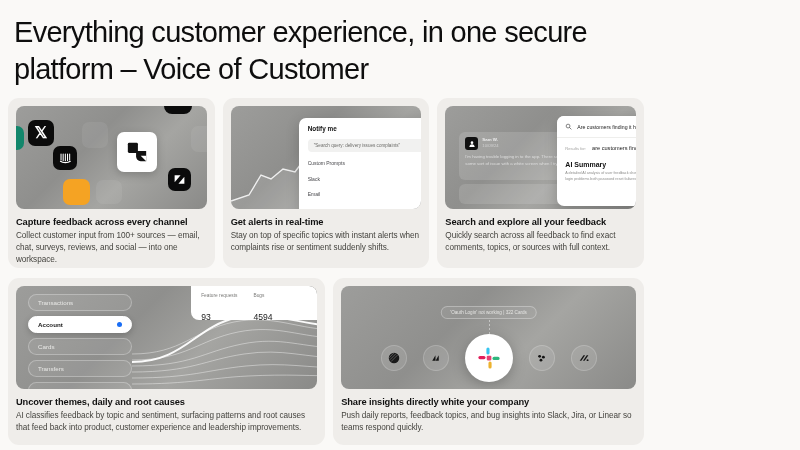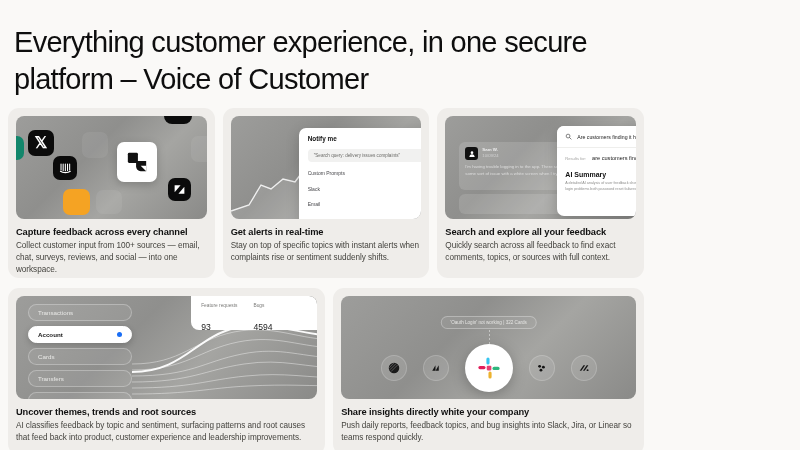--- a/index.html
+++ b/index.html
@@ -2,21 +2,21 @@
 <html><head>
 <meta charset="utf-8">
 <style>
   * { box-sizing: border-box; margin: 0; padding: 0; }
   html, body {
     width: 800px; height: 450px;
     background: #faf9f7;
     font-family: "Liberation Sans", sans-serif;
     overflow: hidden;
   }
-  .page { position: relative; width: 652px; height: 450px; padding: 16px 8px; }
+  .page { position: relative; width: 652px; height: 450px; padding: 6px 8px; }
 
   
   .headline {
     padding: 8px 0 0 6px;
     font-size: 29px;
     line-height: 1.28;
     letter-spacing: -0.7px;
     color: #0e0e0e;
     font-weight: 400;
     max-width: 620px;
@@ -353,21 +353,21 @@
           <div>
             <div class="stat-l">Feature requests</div>
             <div class="stat-v">93</div>
           </div>
           <div>
             <div class="stat-l">Bugs</div>
             <div class="stat-v">4594</div>
           </div>
         </div>
       </div>
-      <div class="cap-title">Uncover themes, trends and root sources</div>
+      <div class="cap-title">Uncover themes, daily and root causes</div>
       <div class="cap-body">AI classifies feedback by topic and sentiment, surfacing patterns and root causes that feed back into product, customer experience and leadership improvements.</div>
     </div>
 
     <div class="card c-share">
       <div class="visual">
         <div class="tooltip">'Oauth Login' not working  |  322 Cards</div>
         <div class="tt-line"></div>
 
         <div class="iconrow">
           <div class="ibubble">

